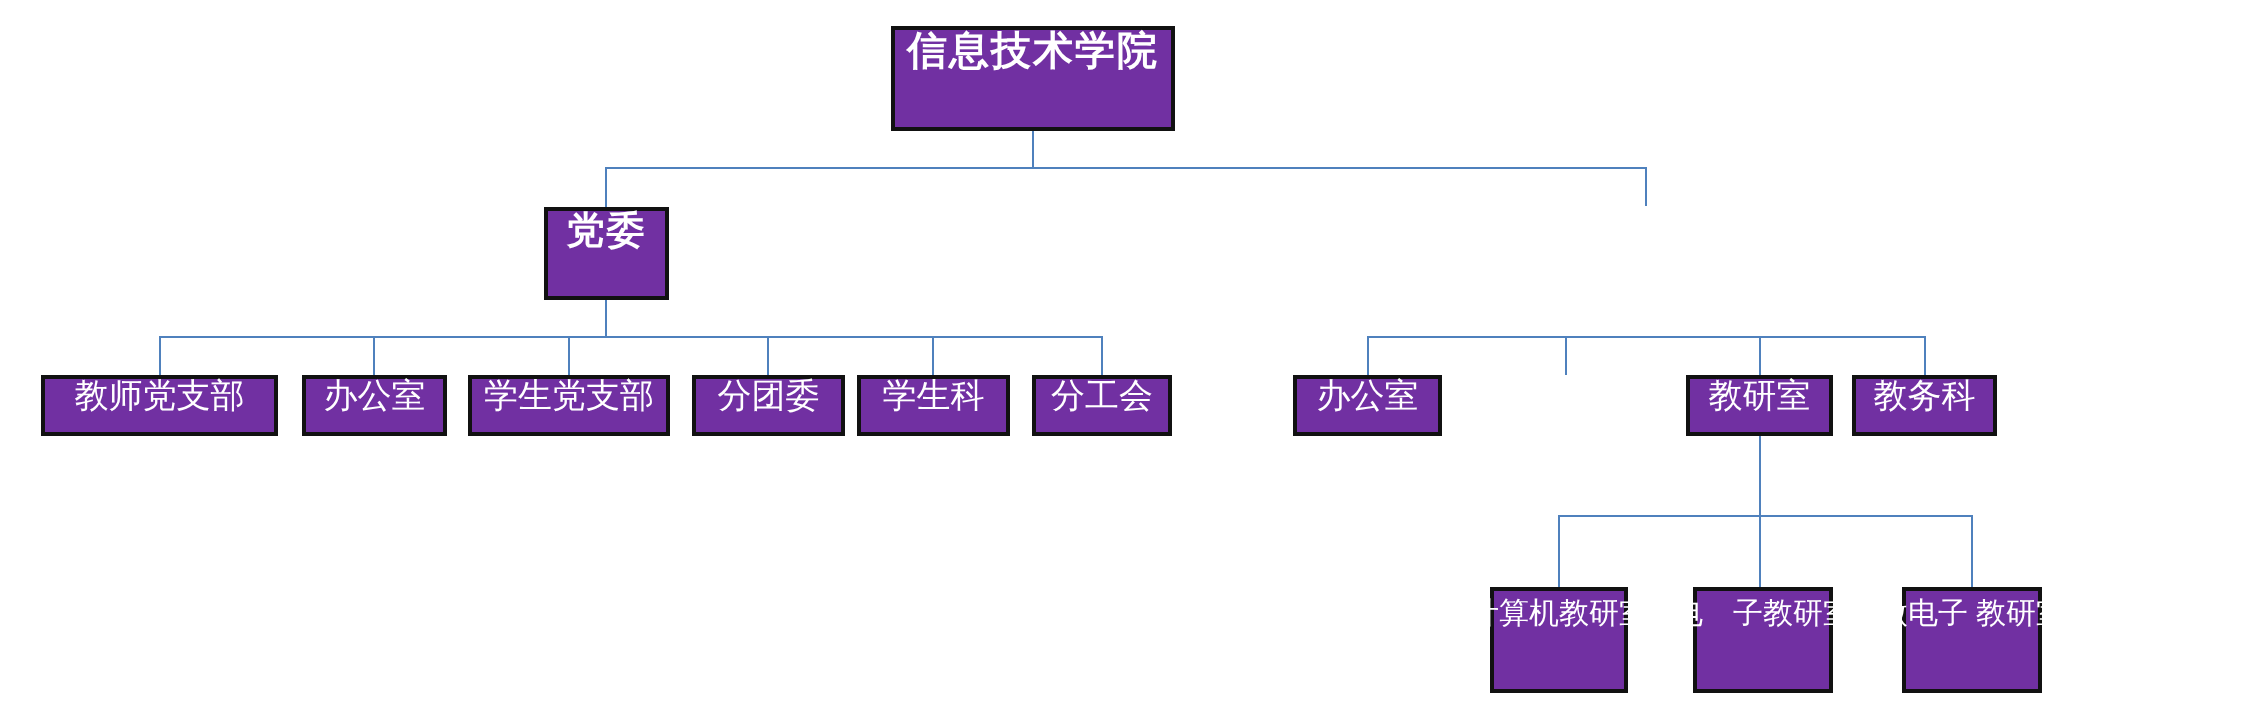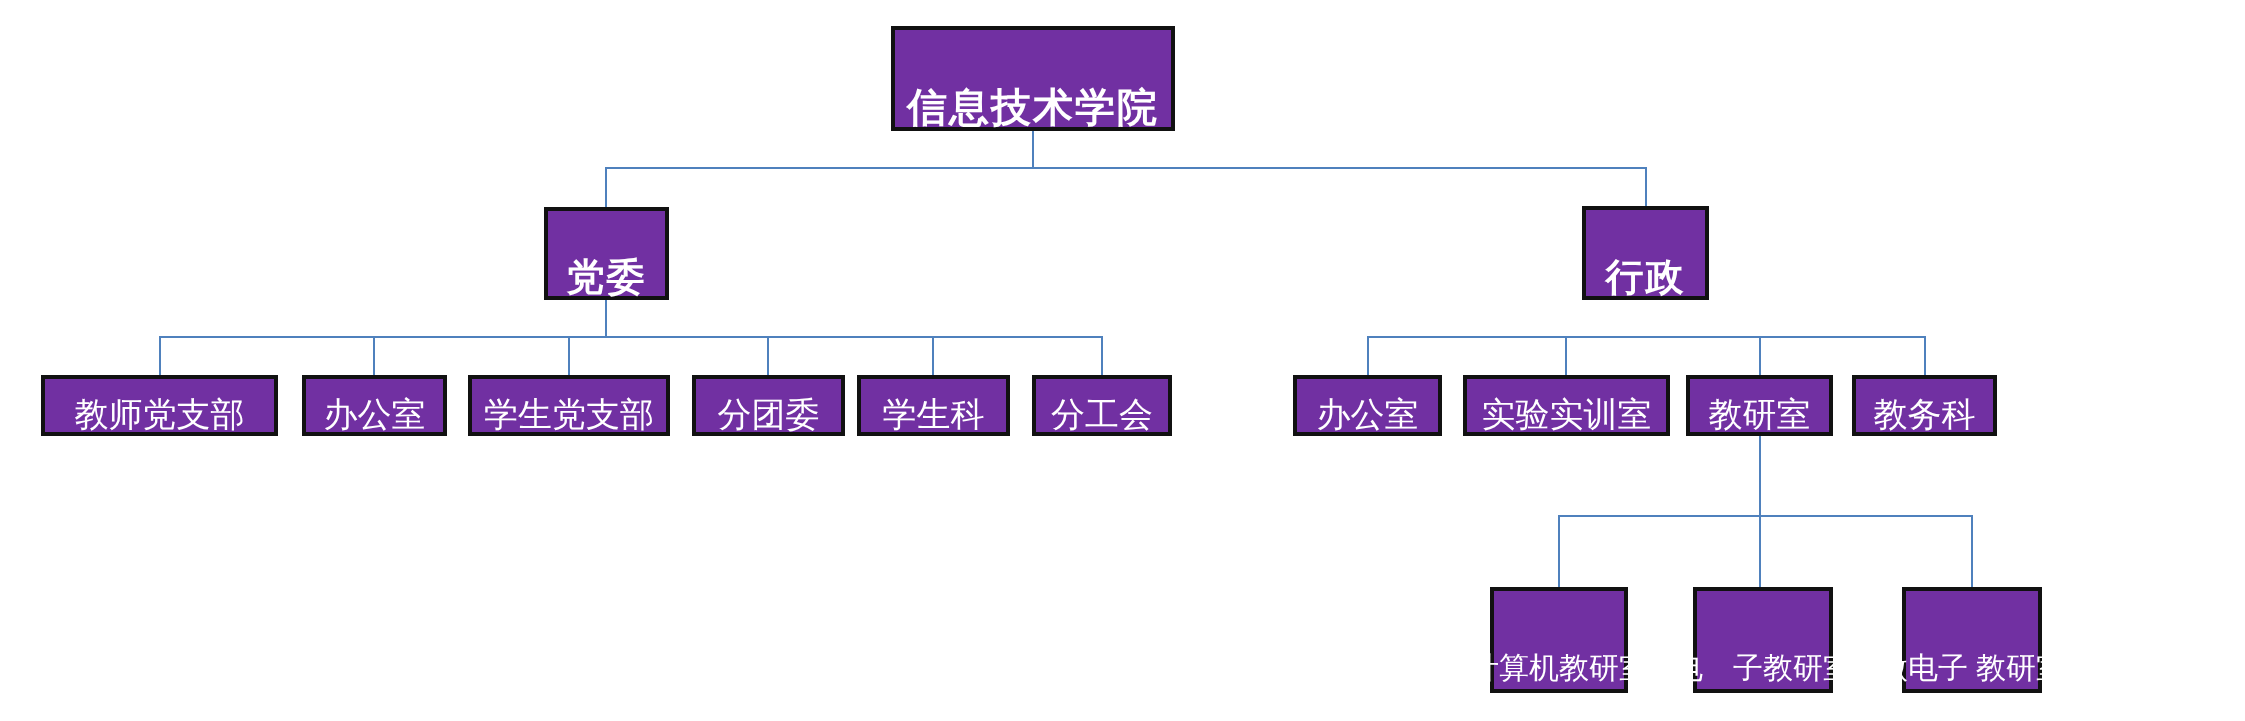--- a/index.html
+++ b/index.html
@@ -9,21 +9,21 @@
     overflow:hidden;
     font-family:"Liberation Sans", sans-serif;
   }
   .connectors { position:absolute; left:0; top:0; width:2245px; height:721px; }
   .connectors line { stroke: var(--connector, #4f81bd); stroke-width:2.5; }
   .node {
     position:absolute; box-sizing:border-box;
     background: var(--box-fill, #7130a2);
     border:4px solid var(--box-border, #111111);
     color: var(--text-color, #ffffff);
-    display:flex; align-items:flex-end; justify-content:center;
+    display:flex; align-items:flex-start; justify-content:center;
     text-align:center; white-space:nowrap;
   }
   .lvl1 { font:700 40px/1 "Liberation Sans", sans-serif; letter-spacing:2px; }
   .lvl2 { font:700 38px/1 "Liberation Sans", sans-serif; letter-spacing:2px; }
   .lvl3 { font:400 34px/1 "Liberation Serif", serif; }
   .lvl4 { font:400 30px/1.45 "Liberation Serif", serif; }
 </style>
 </head>
 <body>
 
@@ -57,23 +57,20 @@
     <line x1="1972" y1="516" x2="1972" y2="587"></line>
   </svg>
 
   <div class="node lvl1" style="left:891px; top:26px; width:284px; height:105px;">
     <span>信息技术学院</span>
   </div>
 
   <div class="node lvl2" style="left:544px; top:207px; width:125px; height:93px;">
     <span>党委</span>
   </div>
-  <div class="node lvl2" style="left:1582px; top:206px; width:127px; height:94px;">
-    <span>行政</span>
-  </div>
 
   <div class="node lvl3" style="left:41px; top:375px; width:237px; height:61px;">
     <span>教师党支部</span>
   </div>
   <div class="node lvl3" style="left:302px; top:375px; width:145px; height:61px;">
     <span>办公室</span>
   </div>
   <div class="node lvl3" style="left:692px; top:375px; width:153px; height:61px;">
     <span>分团委</span>
   </div>
@@ -82,23 +79,20 @@
   </div>
   <div class="node lvl3" style="left:857px; top:375px; width:153px; height:61px;">
     <span>学生科</span>
   </div>
   <div class="node lvl3" style="left:1032px; top:375px; width:140px; height:61px;">
     <span>分工会</span>
   </div>
 
   <div class="node lvl3" style="left:1293px; top:375px; width:149px; height:61px;">
     <span>办公室</span>
-  </div>
-  <div class="node lvl3" style="left:1463px; top:375px; width:207px; height:61px;">
-    <span>实验实训室</span>
   </div>
   <div class="node lvl3" style="left:1686px; top:375px; width:147px; height:61px;">
     <span>教研室</span>
   </div>
   <div class="node lvl3" style="left:1852px; top:375px; width:145px; height:61px;">
     <span>教务科</span>
   </div>
 
   <div class="node lvl4" style="left:1490px; top:587px; width:138px; height:106px;">
     <span>计算机</span>

